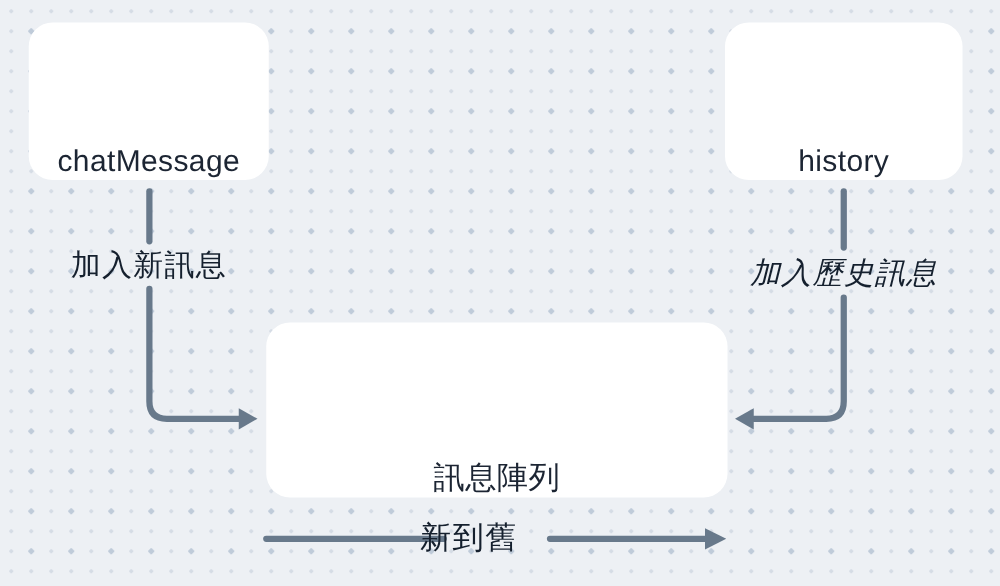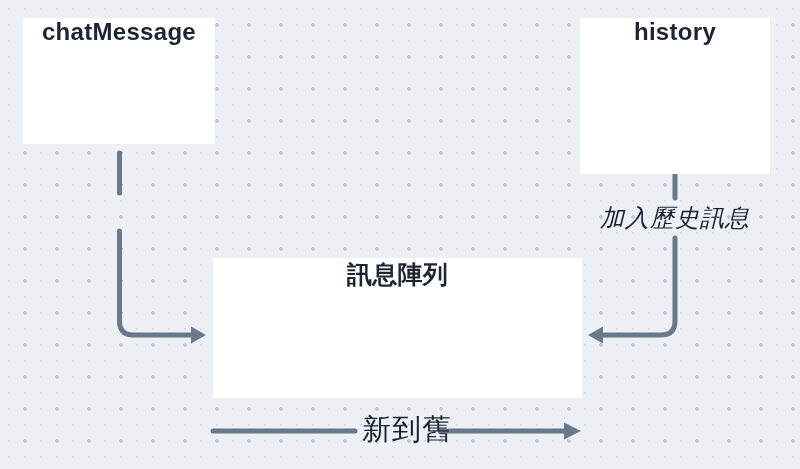--- a/index.html
+++ b/index.html
@@ -23,42 +23,43 @@
     position: absolute;
     left: 0;
     top: 0;
     width: 800px;
     height: 469px;
   }
   .node {
     position: absolute;
     background: #ffffff;
     display: flex;
-    align-items: flex-start;
+    align-items: flex-end;
     justify-content: center;
     color: #1c2533;
     font-size: 24px;
-    font-weight: 700;
+    font-weight: 400;
     letter-spacing: 0.3px;
+    border-radius: 19px;
   }
   .node-chat    { left: 23px;  top: 18px;  width: 192px; height: 126px; }
-  .node-history { left: 580px; top: 18px;  width: 190px; height: 156px; }
+  .node-history { left: 580px; top: 18px;  width: 190px; height: 126px; }
   .node-array   { left: 213px; top: 258px; width: 369px; height: 140px; font-size: 25px; }
   .edge-label {
     position: absolute;
     transform: translate(-50%, -50%);
     color: #15202e;
     font-size: 24px;
     font-weight: 500;
     white-space: nowrap;
     letter-spacing: 1px;
   }
   .label-add-new     { left: 119px; top: 212px; }
   .label-add-history { left: 675px; top: 218px; font-style: italic; }
-  .label-order       { left: 407px; top: 430px; font-size: 29px; }
+  .label-order       { left: 375px; top: 430px; font-size: 25px; }
 </style>
 </head>
 <body>
 
 <div class="canvas">
 
   <svg class="connectors" viewBox="0 0 800 469" xmlns="http://www.w3.org/2000/svg">
     <g stroke="#68798b" stroke-width="5" fill="none" stroke-linecap="round">
 
       <path d="M119.5 153 V193"></path>
@@ -82,18 +83,19 @@
   </div>
 
   <div class="node node-history">
     <span>history</span>
   </div>
 
   <div class="node node-array">
     <span>訊息陣列</span>
   </div>
 
+  <div class="edge-label label-add-new">加入新訊息</div>
 
   <div class="edge-label label-add-history">加入歷史訊息</div>
 
   <div class="edge-label label-order">新到舊</div>
 
 </div>
 
 </body></html>

